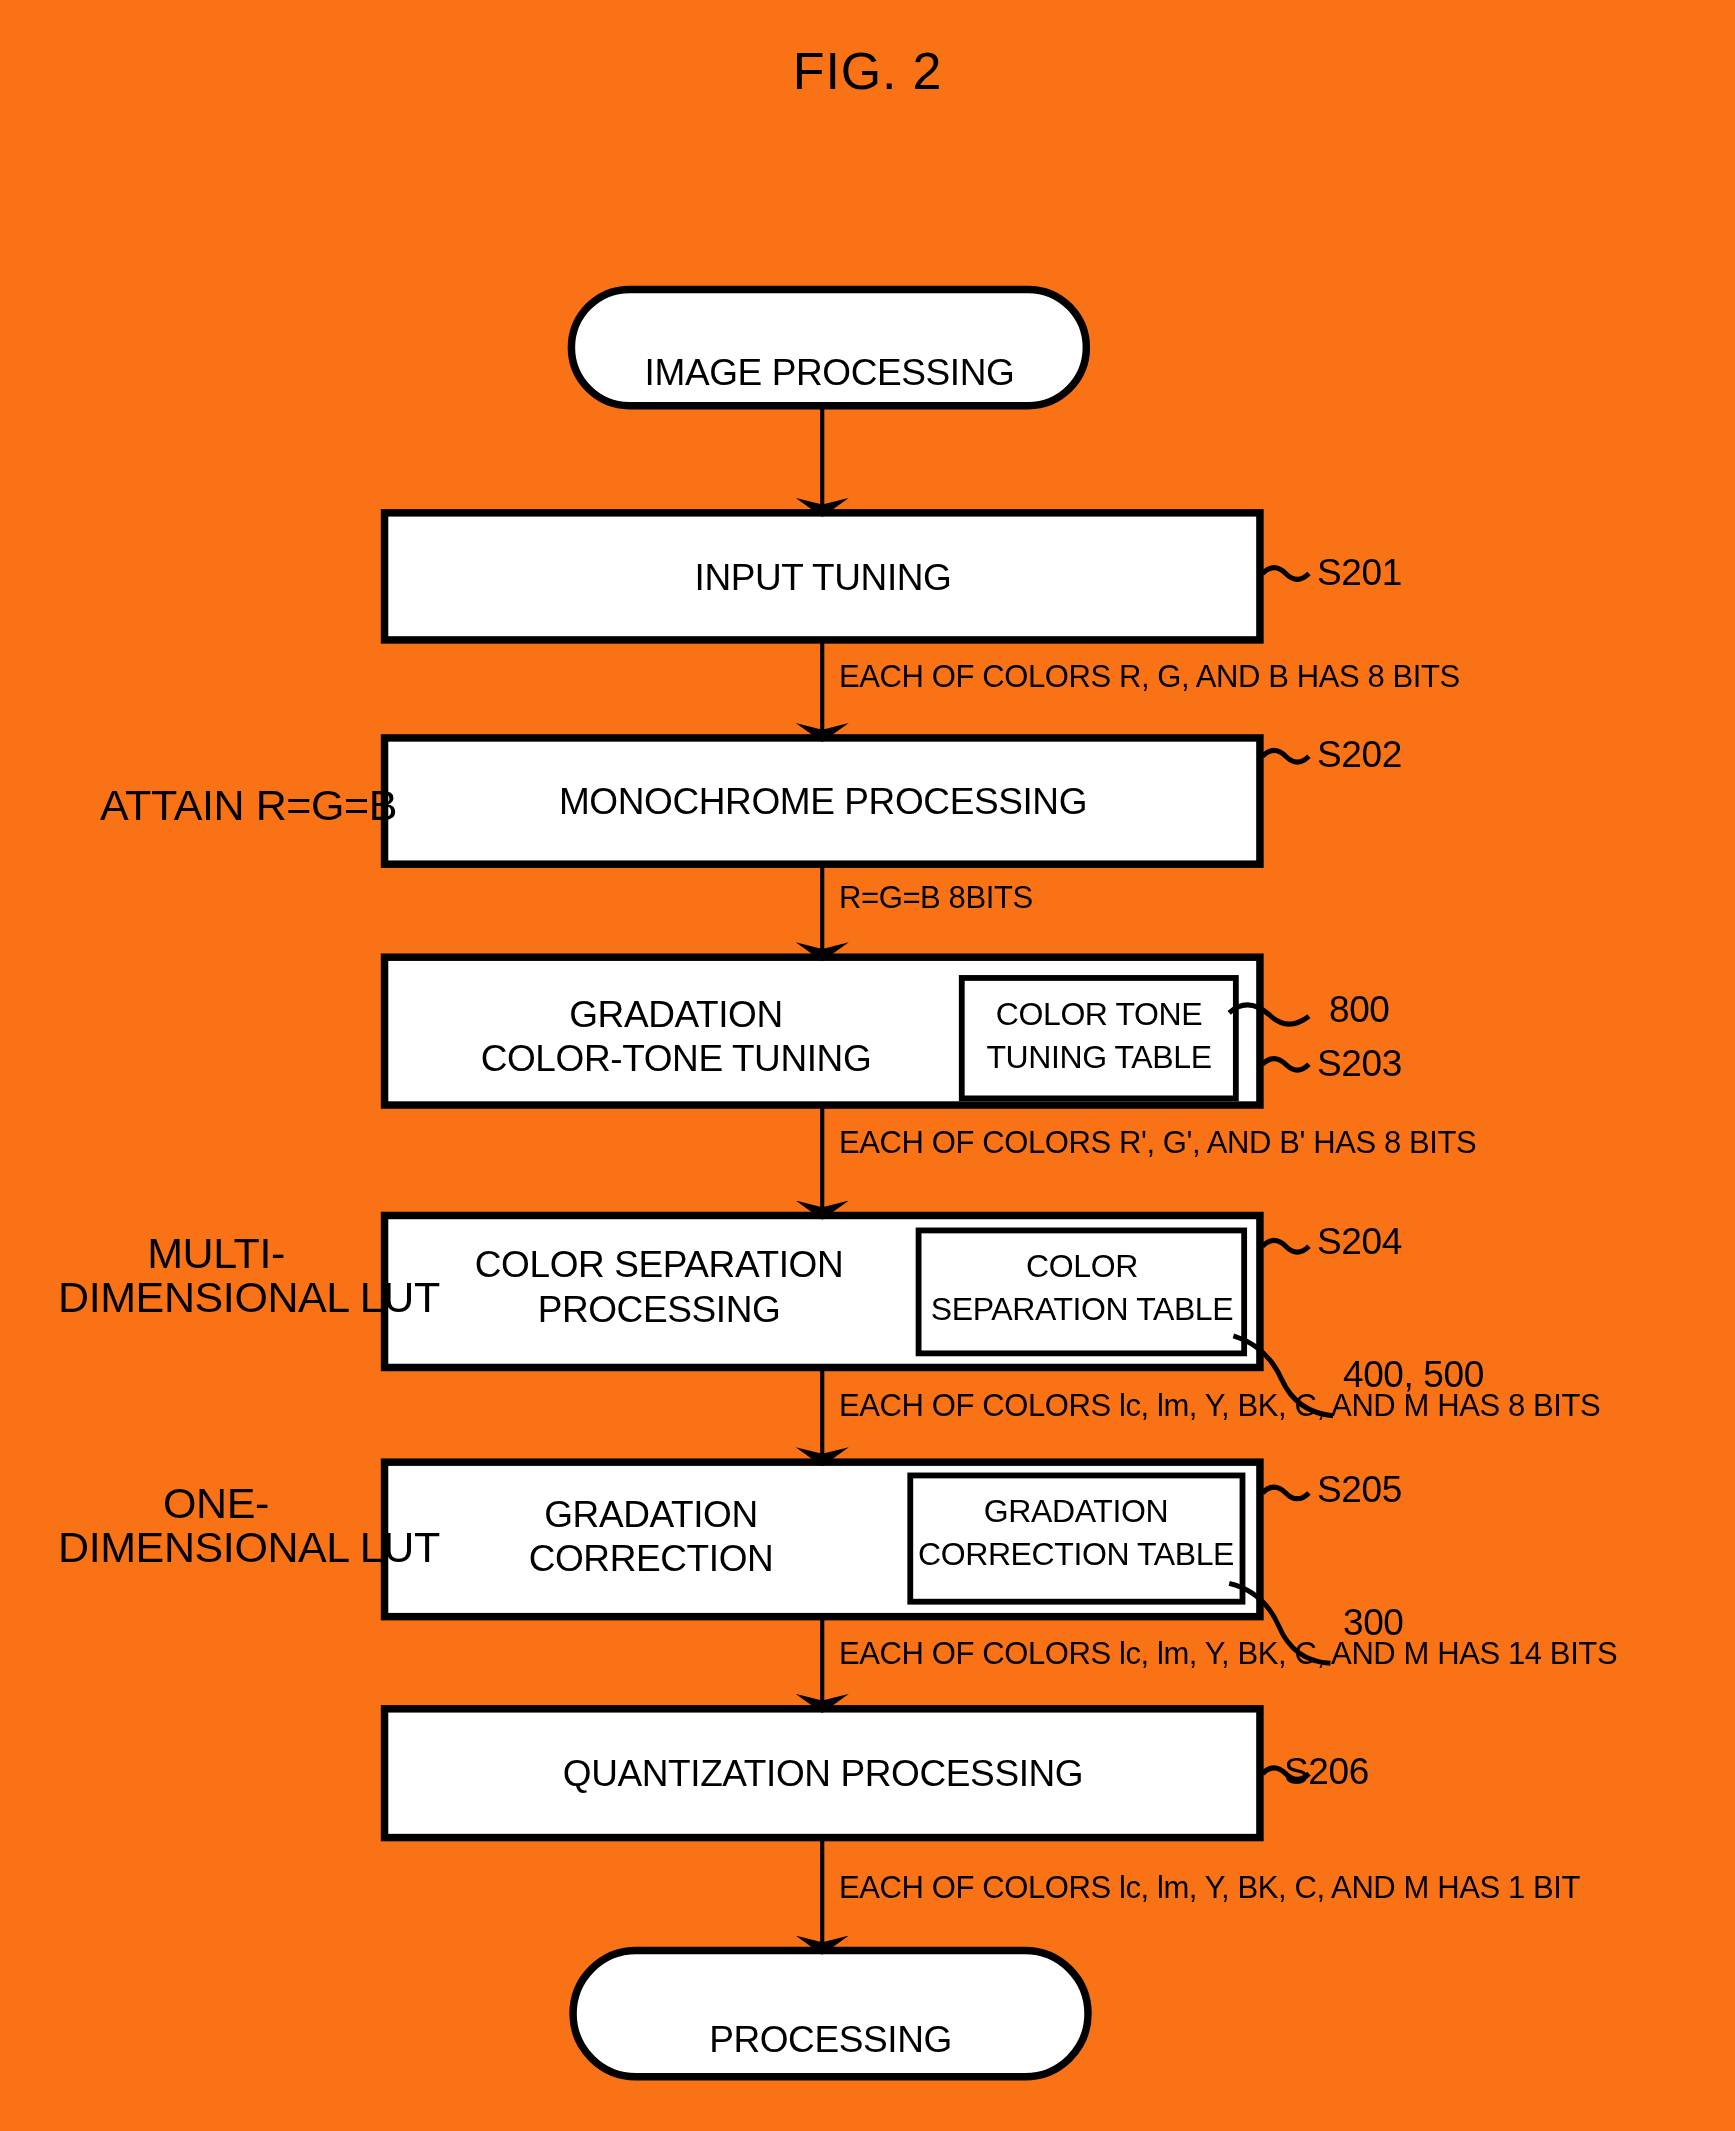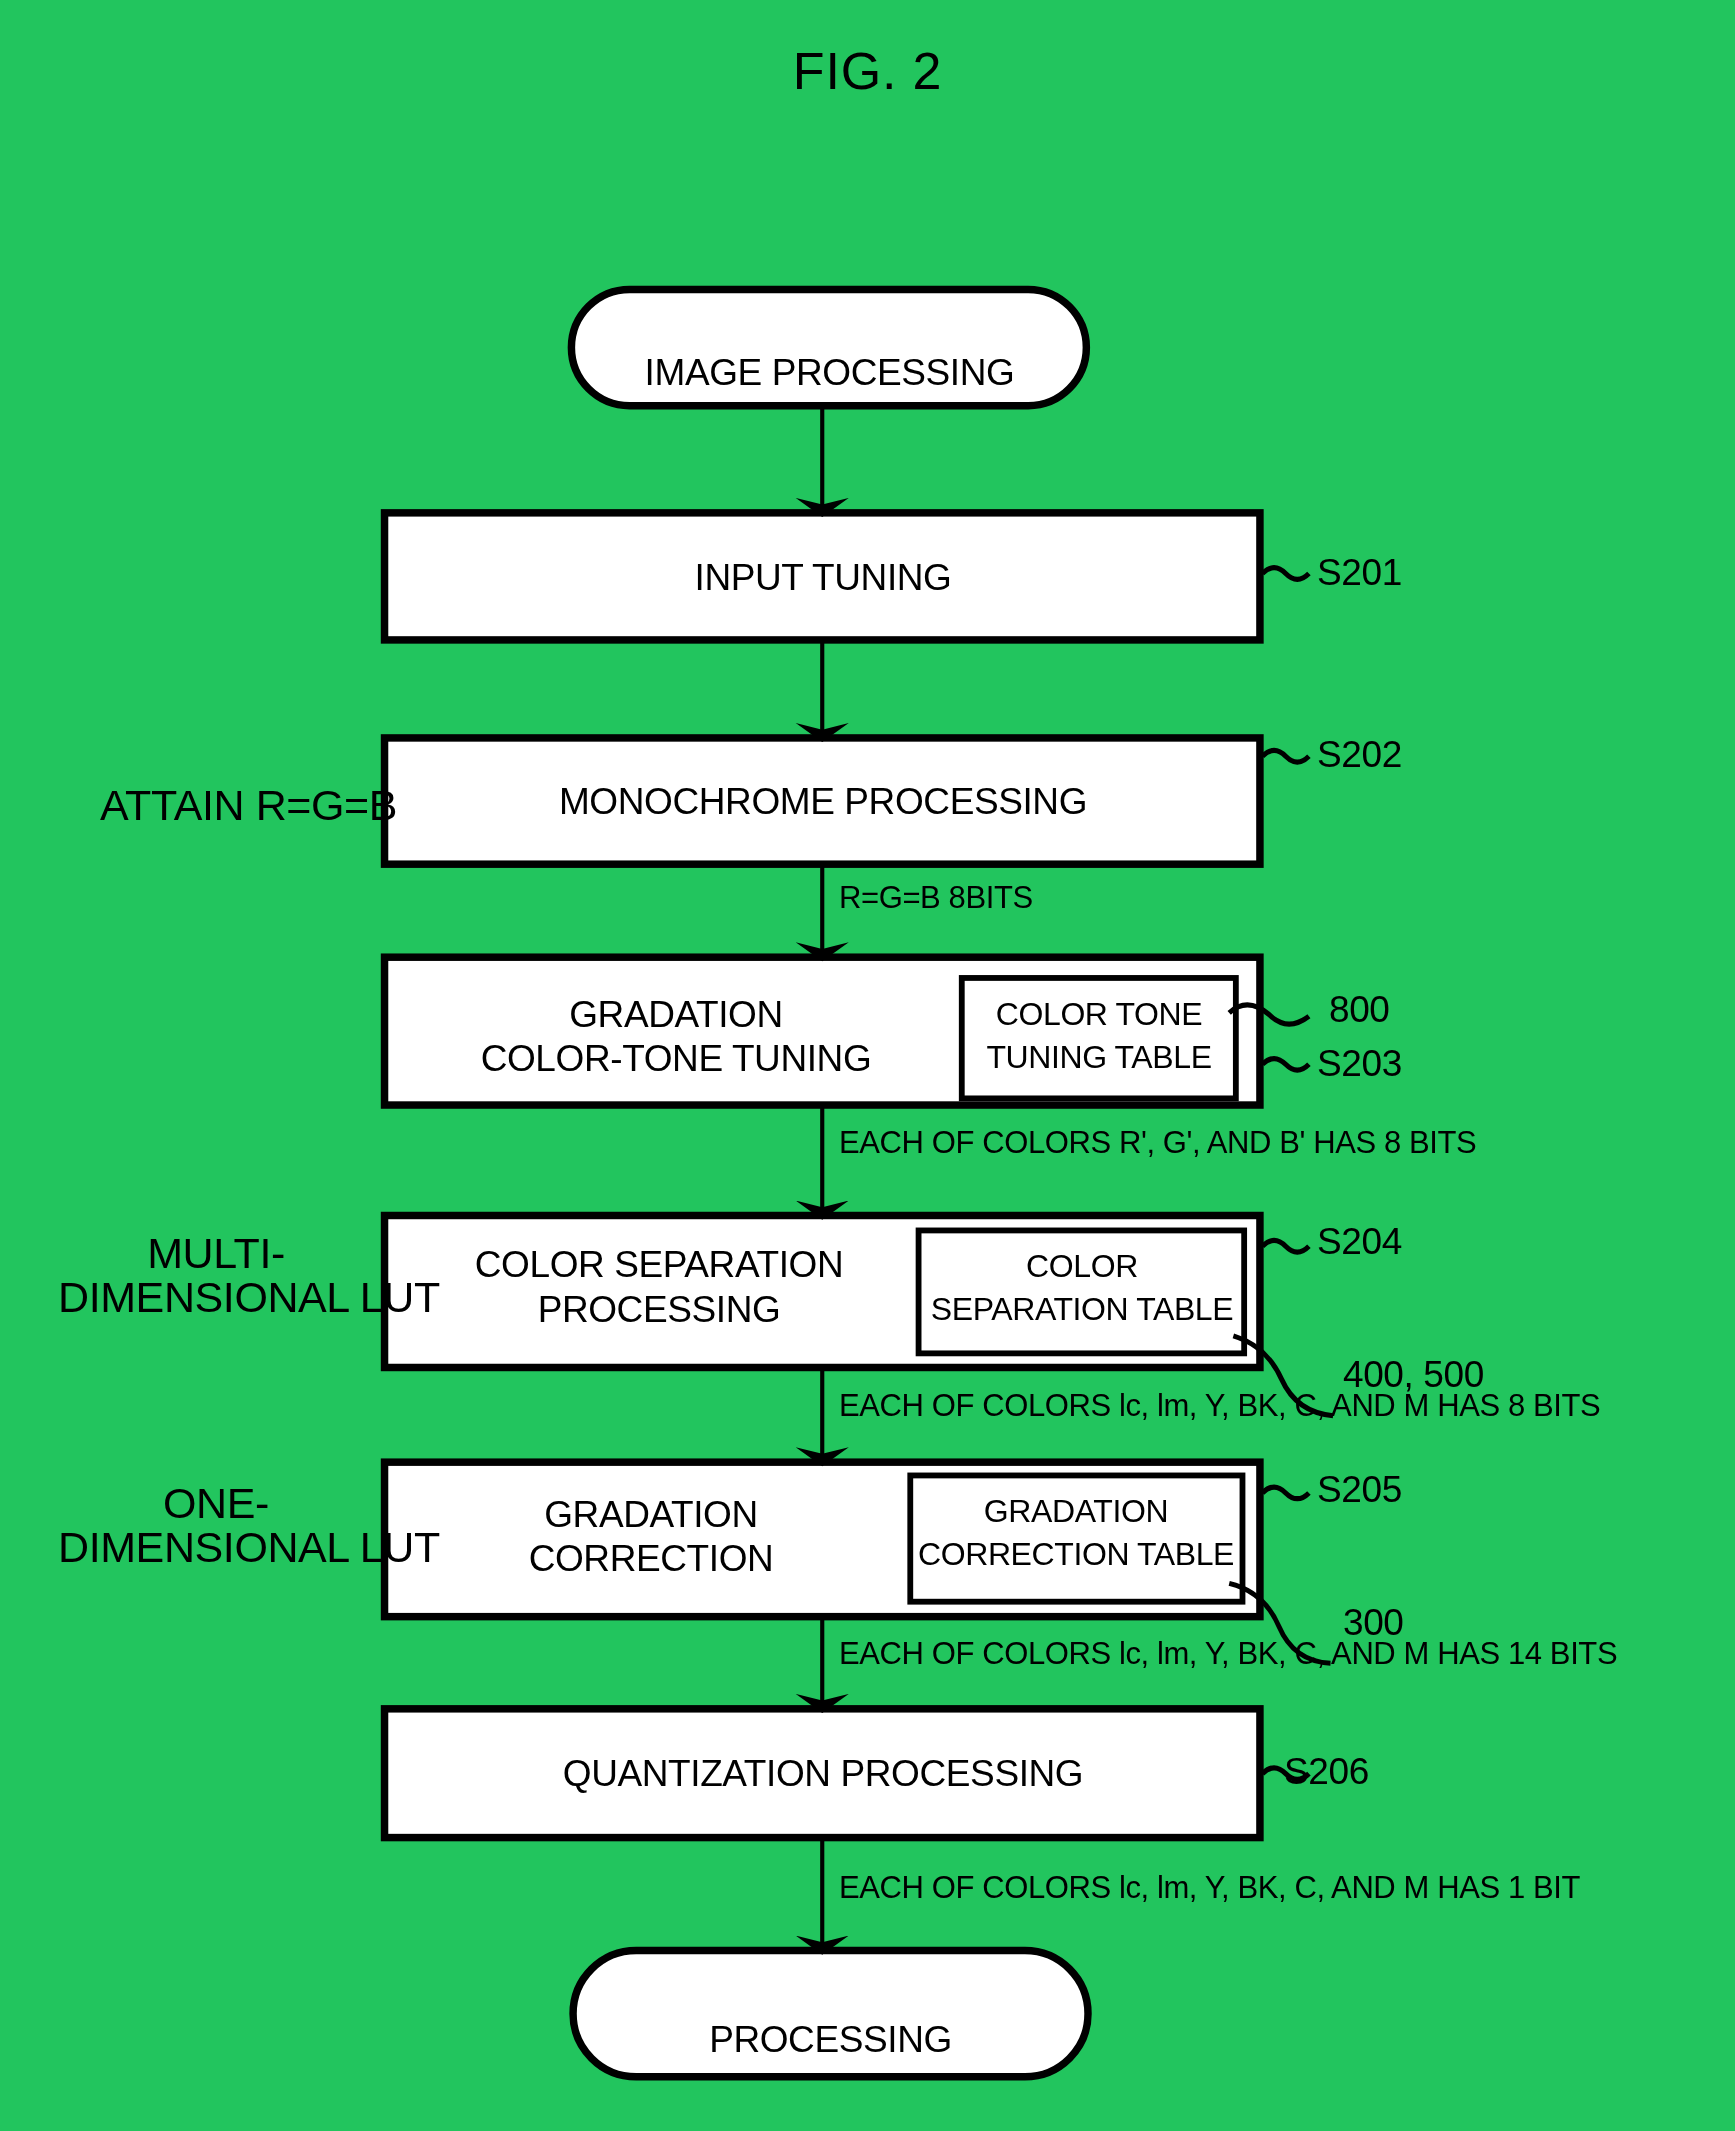--- a/index.html
+++ b/index.html
@@ -9,21 +9,21 @@
     background: #ffffff;
   }
   body {
     font-family: "Liberation Sans", sans-serif;
     color: #000000;
   }
   #page {
     position: relative;
     width: 1735px;
     height: 2132px;
-    background: #22c55e;
+    background: #f97316;
     overflow: hidden;
   }
   #svg-layer {
     position: absolute;
     left: 0;
     top: 0;
     width: 1735px;
     height: 2132px;
   }
   .txt {
@@ -118,20 +118,21 @@
     <path d="M1480,1906 q42,10 60,52 q18,42 62,44" fill="none" stroke="#000" stroke-width="6"></path>
   </svg>
 
   <div class="txt fig-title" style="left:0; top:42px; width:1735px;">FIG. 2</div>
 
   <div class="txt node-text" style="left:572px; top:352px; width:515px;">IMAGE PROCESSING</div>
 
   <div class="txt box-text" style="left:385px; top:557px; width:876px;">INPUT TUNING</div>
   <div class="txt ref-label" style="left:1317px; top:552px;">S201</div>
 
+  <div class="txt edge-label" style="left:839px; top:660px;">EACH OF COLORS R, G, AND B HAS 8 BITS</div>
 
   <div class="txt box-text" style="left:385px; top:781px; width:876px;">MONOCHROME PROCESSING</div>
   <div class="txt ref-label" style="left:1317px; top:734px;">S202</div>
   <div class="txt side-label" style="left:100px; top:781px; width:274px;">ATTAIN R=G=B</div>
 
   <div class="txt edge-label" style="left:839px; top:881px;">R=G=B 8BITS</div>
 
   <div class="txt box-text" style="left:385px; top:994px; width:582px;">GRADATION</div>
   <div class="txt box-text" style="left:385px; top:1038px; width:582px;">COLOR-TONE TUNING</div>
   <div class="txt table-text" style="left:962px; top:997px; width:274px;">COLOR TONE</div>

